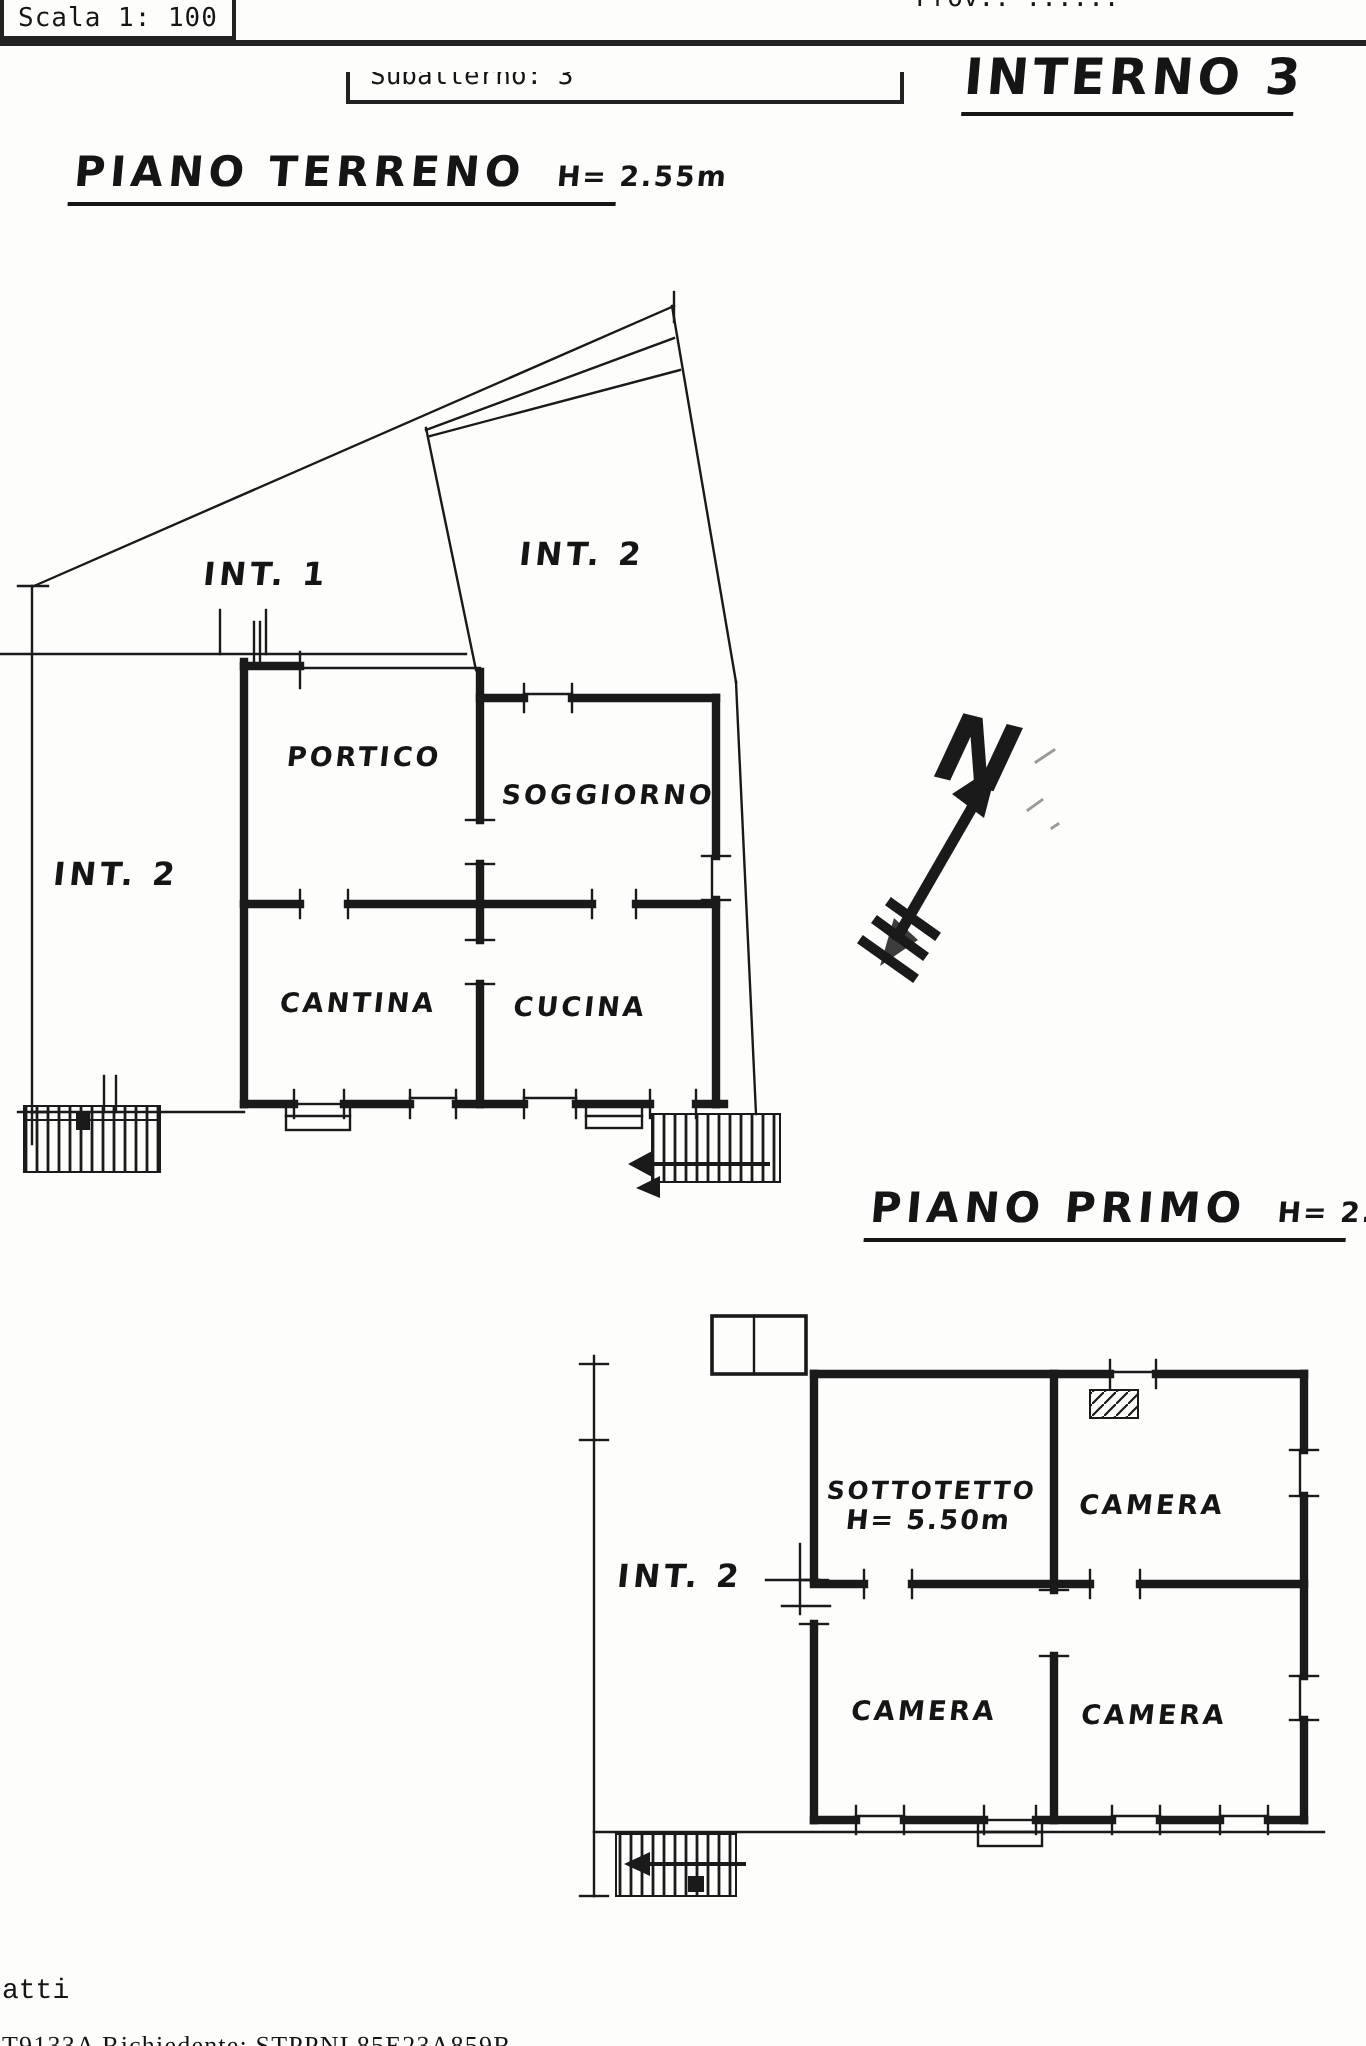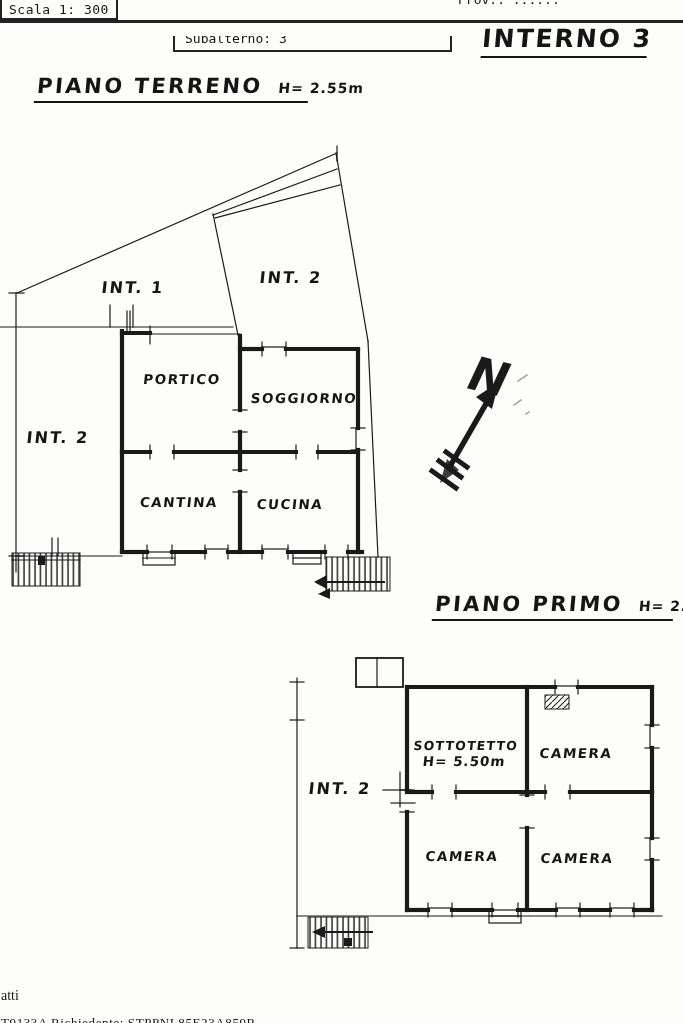--- a/index.html
+++ b/index.html
@@ -57,34 +57,34 @@
     position:absolute;transform:translate(-50%,-50%) skewX(-6deg);
     text-align:center;font-weight:700;white-space:nowrap;
   }
   .room-stack .rn{font-size:12.5px;letter-spacing:1.2px;}
   .room-stack .rh{font-size:13.5px;letter-spacing:1px;}
   
   .linework{position:absolute;left:0;top:0;}
   
   .footer-atti{
     position:absolute;left:1px;top:988px;
-    font-family:Liberation Serif, serif;font-size:14px;
+    font-family:Liberation Mono, monospace;font-size:14px;
   }
   .footer-bottomline{
     position:absolute;left:1px;top:1015px;white-space:nowrap;
     font-family:"Liberation Serif",serif;font-size:13px;letter-spacing:.6px;
   }
 </style>
 </head>
 <body>
 
 <div class="page">
 
   <div class="scala-box">
-    <span>Scala 1: 300</span>
+    <span>Scala 1: 100</span>
   </div>
   <div class="sub-box">
     <span>Subalterno: 3</span>
   </div>
   <div class="prov-partial">
     <span>Prov.: ......</span>
   </div>
   <div class="header-rule"></div>
   <div class="interno-title">INTERNO 3</div>
 

